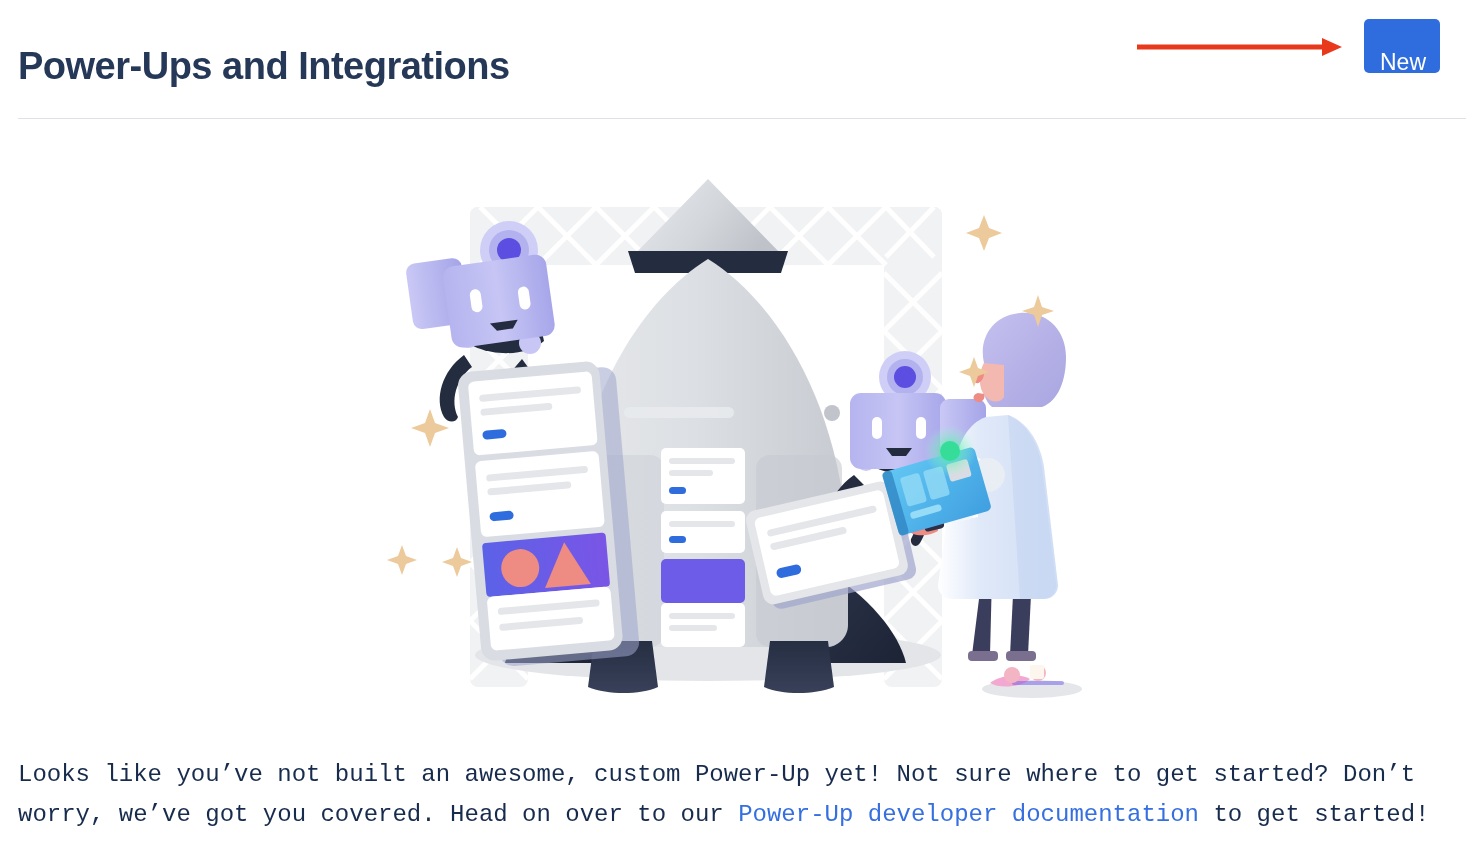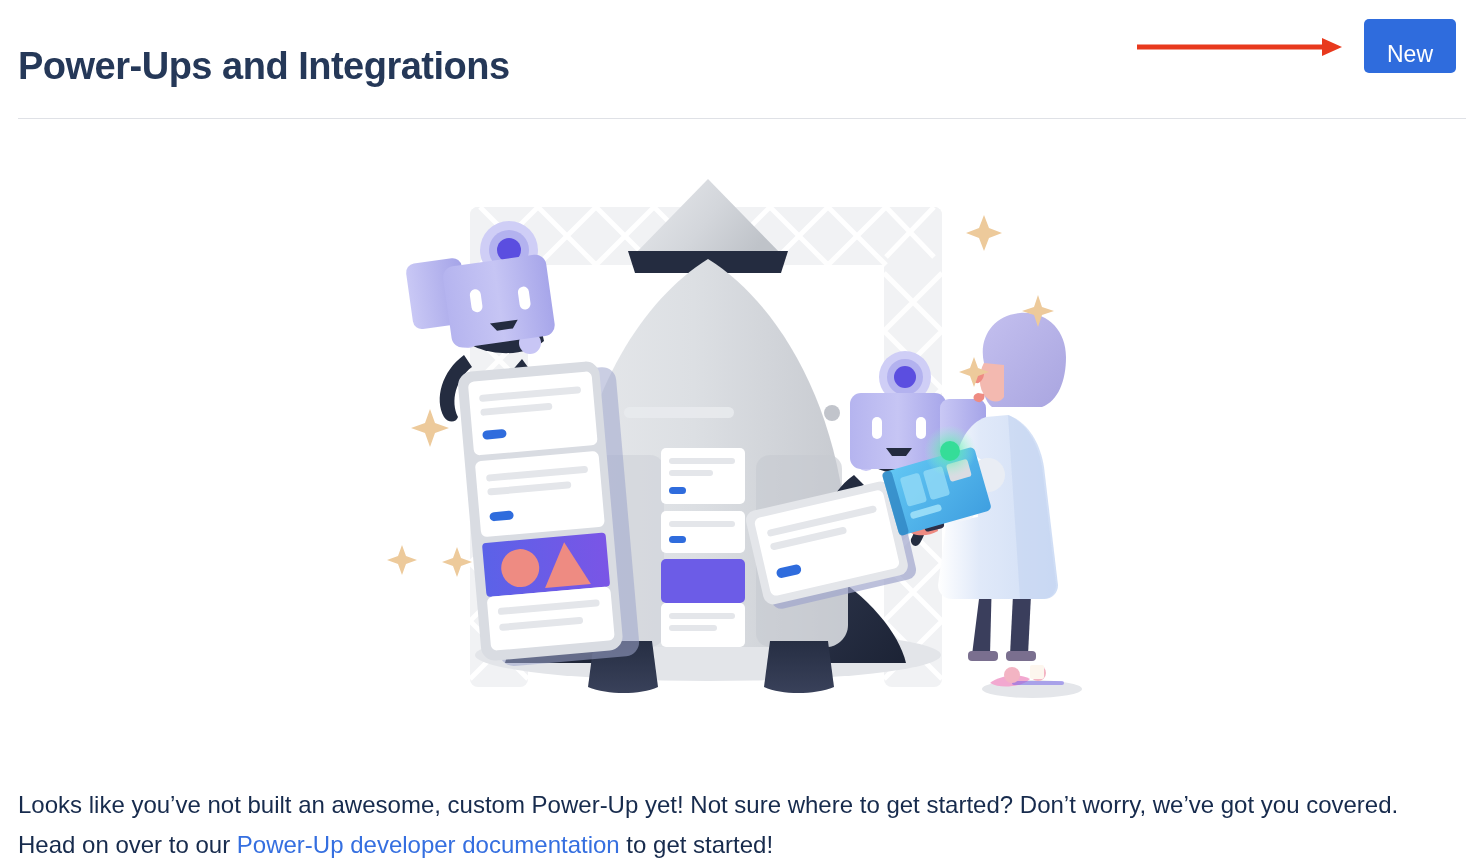--- a/index.html
+++ b/index.html
@@ -35,31 +35,31 @@
     font-weight: bold;
     letter-spacing: -0.5px;
     color: #253858;
     white-space: nowrap;
     text-align: center;
   }
   .new-button {
     position: absolute;
     left: 1364px;
     top: 19px;
-    width: 92px;
+    width: 76px;
     height: 54px;
     background: #2f6cdd;
     border: none;
     border-radius: 5px;
     color: #ffffff;
     font-family: "Liberation Sans", sans-serif;
     font-size: 23px;
     line-height: 54px;
     text-align: center;
-    padding: 8px;
+    padding: 16px;
     cursor: pointer;
   }
   .annotation-arrow {
     position: absolute;
     left: 1137px;
     top: 36px;
     width: 205px;
     height: 22px;
     pointer-events: none;
   }
@@ -85,27 +85,27 @@
   }
   .illustration {
     width: 740px;
     height: 580px;
   }
 
   
   .body-copy {
     position: absolute;
     left: 18px;
-    top: 785px;
+    top: 755px;
     width: 1420px;
     margin: 0;
     font-size: 24px;
     line-height: 40px;
     color: #172b4d;
-    font-family: Liberation Sans, sans-serif;
+    font-family: Liberation Mono, monospace;
   }
   .doc-link {
     color: #356fe0;
     text-decoration: none;
     cursor: pointer;
   }
 </style>
 </head>
 <body>
 

